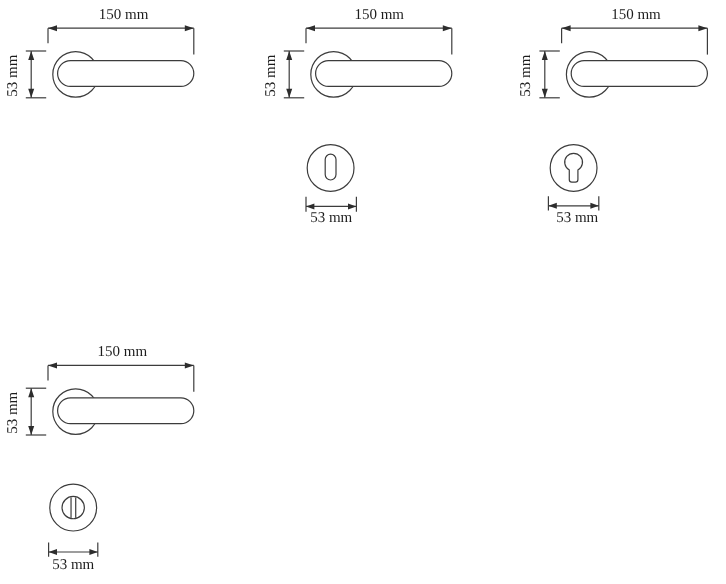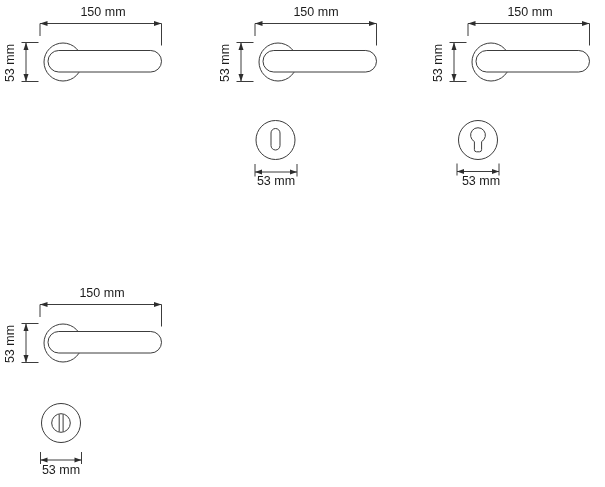--- a/index.html
+++ b/index.html
@@ -1,21 +1,21 @@
 <!DOCTYPE html>
 <html><head>
 <meta charset="utf-8">
 <style>
   html,body { margin:0; padding:0; background:#ffffff; }
   .sheet {
     position:relative;
     width:605px; height:487px;
     background:#ffffff;
     overflow:hidden;
-    font-family:Liberation Sans, sans-serif;
+    font-family:Liberation Serif, serif;
   }
   .sheet svg { position:absolute; left:0; top:0; }
   .ln  { fill:none; stroke:#3c3c3c; stroke-width:1; }
   .arw { fill:#2d2d2d; stroke:none; }
   .wf  { fill:#ffffff; stroke:#3c3c3c; stroke-width:1; }
   .dim-label {
     position:absolute;
     width:64px; height:14px; line-height:14px;
     font-size:12.5px; color:#1c1c1c;
     text-align:center; white-space:nowrap;

